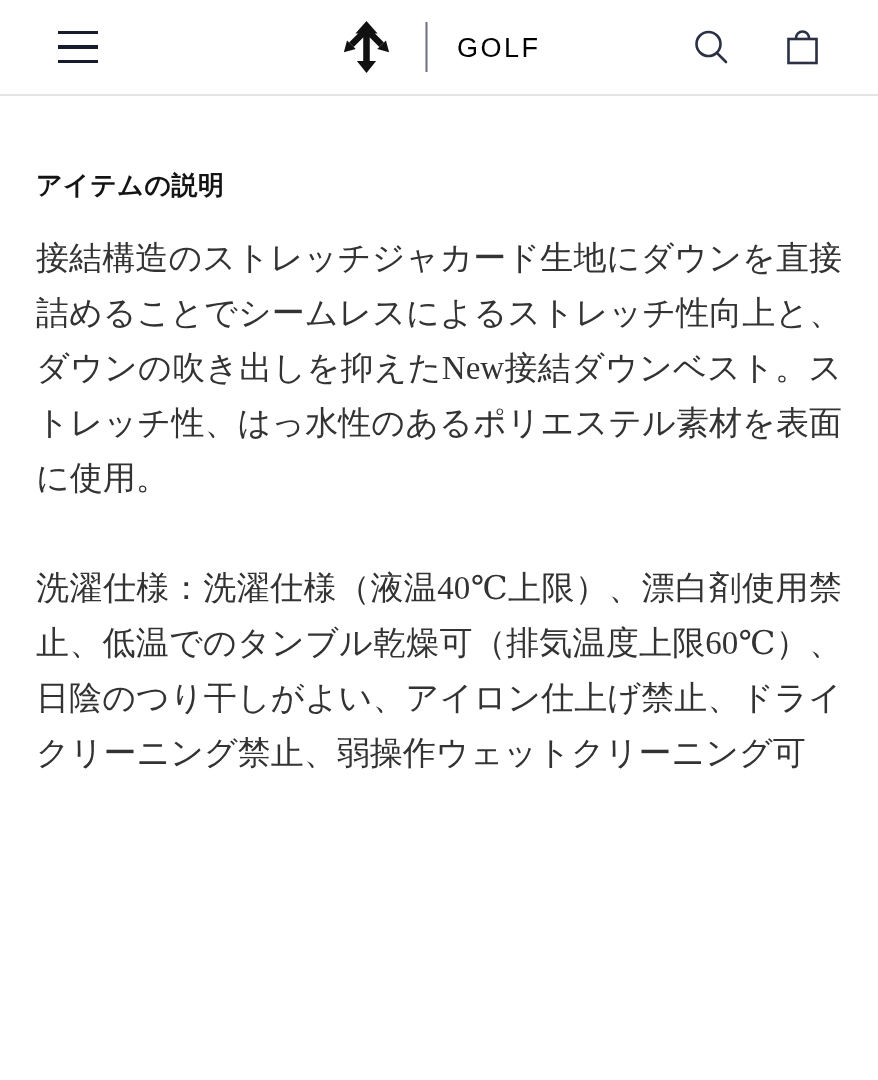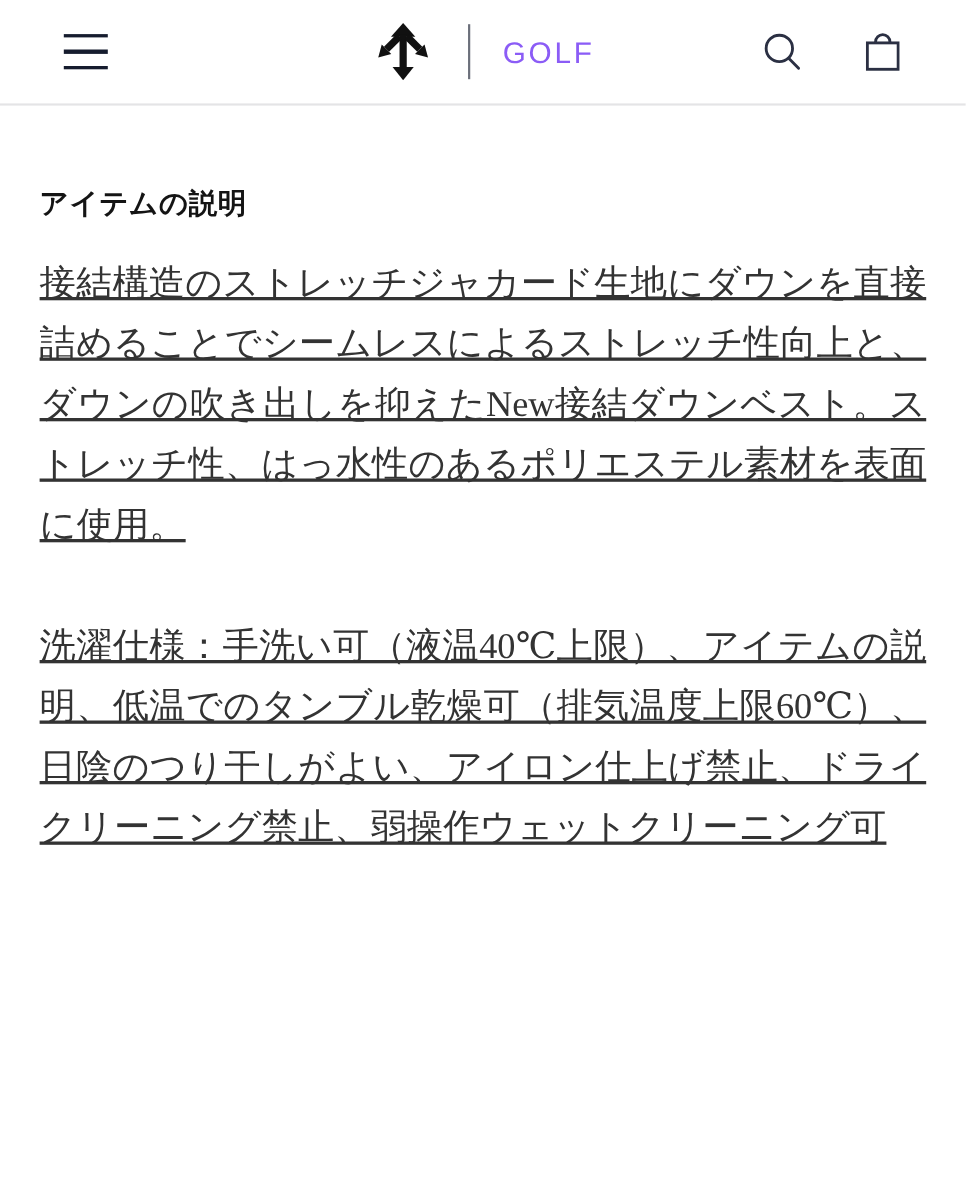--- a/index.html
+++ b/index.html
@@ -51,21 +51,21 @@
   .logo-divider {
     width: 1.5px;
     height: 50px;
     background: #6b6f7a;
     margin: 0 30px;
   }
   .brand-text {
     font-size: 27px;
     font-weight: 500;
     letter-spacing: 2.5px;
-    color: #8b5cf6;
+    color: #000000;
     line-height: 1;
     padding-top: 2px;
   }
   .header-actions {
     margin-left: auto;
     margin-right: 60px;
     display: flex;
     align-items: center;
     gap: 58px;
   }
@@ -89,21 +89,20 @@
     color: #141414;
     letter-spacing: 0.5px;
     font-family: "Liberation Sans", "DejaVu Sans", sans-serif;
   }
   .body-text {
     font-family: "Liberation Serif", "DejaVu Serif", serif;
     font-size: 33px;
     line-height: 55px;
     color: #333333;
     text-align: justify;
-    text-decoration: underline;
   }
   .description { margin-top: 33px; }
   .spec-block { margin-top: 55px; }
   .spec-block p { margin: 0; }
 </style>
 </head>
 <body>
 
 <header class="site-header">
 
@@ -152,15 +151,15 @@
   </div>
 
 </header>
 
 <main>
   <h2 class="section-title">アイテムの説明</h2>
 
   <p class="body-text description">接結構造のストレッチジャカード生地にダウンを直接詰めることでシームレスによるストレッチ性向上と、ダウンの吹き出しを抑えたNew接結ダウンベスト。ストレッチ性、はっ水性のあるポリエステル素材を表面に使用。</p>
 
   <div class="body-text spec-block">
-    <p>洗濯仕様：手洗い可（液温40℃上限）、アイテムの説明、低温でのタンブル乾燥可（排気温度上限60℃）、日陰のつり干しがよい、アイロン仕上げ禁止、ドライクリーニング禁止、弱操作ウェットクリーニング可</p>
+    <p>洗濯仕様：洗濯仕様（液温40℃上限）、漂白剤使用禁止、低温でのタンブル乾燥可（排気温度上限60℃）、日陰のつり干しがよい、アイロン仕上げ禁止、ドライクリーニング禁止、弱操作ウェットクリーニング可</p>
   </div>
 </main>
 
 </body></html>

